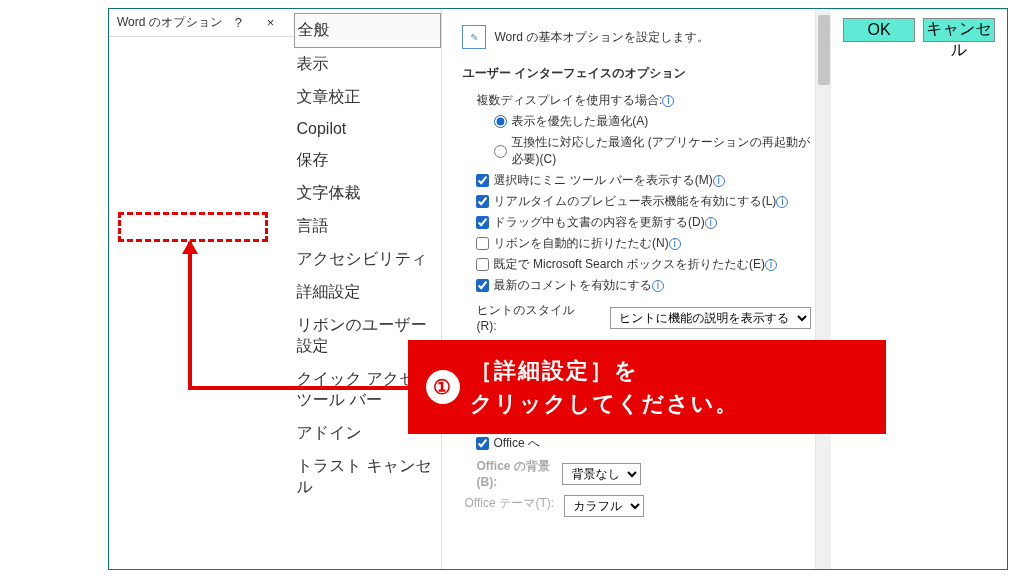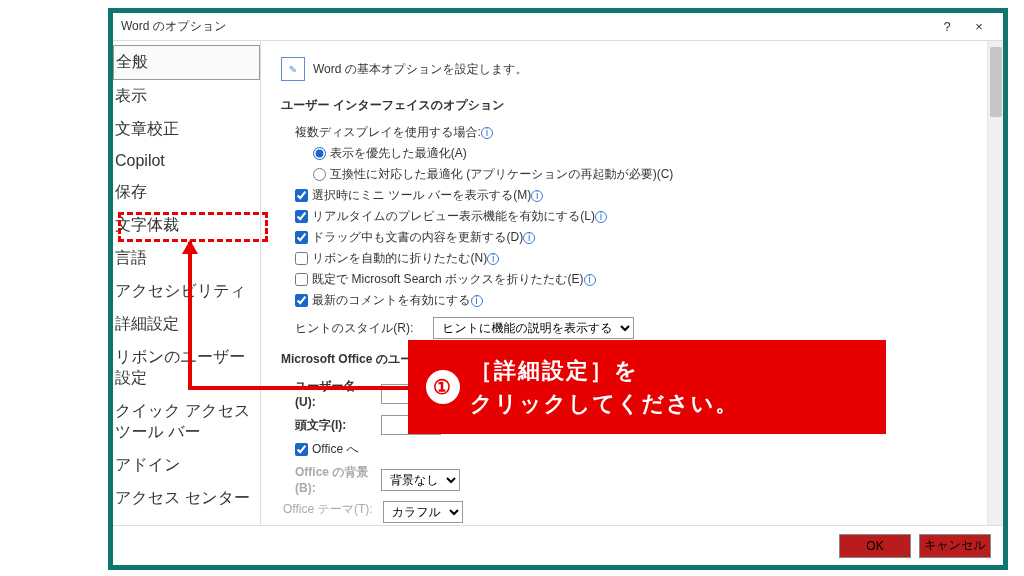--- a/index.html
+++ b/index.html
@@ -1,17 +1,17 @@
 <!DOCTYPE html>
 <html><head>
 <meta charset="utf-8">
 <style>
   * { box-sizing: border-box; margin: 0; padding: 0; font-family: "Yu Gothic UI", "Meiryo", sans-serif; }
   body { background: #fff; width: 1024px; height: 576px; position: relative; overflow: hidden; }
-  .dialog { position: absolute; left: 108px; top: 8px; width: 900px; height: 562px; border: 5px solid #0f766e; background: #fff; display: flex; flex-direction: column; }
+  .dialog { position: absolute; left: 108px; top: 8px; width: 900px; height: 562px; border: 1px solid #0f766e; background: #fff; display: flex; flex-direction: row; }
   .titlebar { height: 28px; display: flex; align-items: center; padding: 0 8px; font-size: 12px; color: #333; border-bottom: 1px solid #ddd; }
   .titlebar .spacer { flex: 1; }
   .titlebar .tb-btn { width: 32px; height: 24px; display: flex; align-items: center; justify-content: center; font-size: 13px; color: #333; }
   .body { flex: 1; display: flex; overflow: hidden; }
   .sidebar { width: 148px; border-right: 1px solid #ddd; padding: 4px 0; background: #fff; }
   .s-item { padding: 6px 2px; font-size: 16px; color: #333; cursor: pointer; }
   .s-item.sel { border: 1px solid #999; background: #fafafa; }
   .content { flex: 1; position: relative; overflow-y: auto; padding: 16px 20px 10px 20px; font-size: 12px; color: #333; }
   .scrollbar { position: absolute; right: 0; top: 0; width: 16px; height: 100%; background: #f0f0f0; border-left: 1px solid #e5e5e5; }
   .scroll-thumb { position: absolute; left: 2px; top: 6px; width: 12px; height: 70px; background: #c5c5c5; border-radius: 2px; }
@@ -21,21 +21,21 @@
   .row { display: flex; align-items: center; margin: 4px 0 4px 14px; font-size: 12px; }
   .row.indent2 { margin-left: 32px; }
   .row label { display: inline-flex; align-items: center; gap: 4px; }
   input[type=checkbox], input[type=radio] { accent-color: #1a66c9; width: 13px; height: 13px; }
   .info { color: #3a7bd5; font-size: 11px; border: 1px solid #3a7bd5; border-radius: 50%; width: 12px; height: 12px; display: inline-flex; align-items: center; justify-content: center; line-height: 1; }
   .hint-row { margin: 8px 0 10px 14px; display: flex; align-items: center; gap: 20px; }
   select, input[type=text] { font-size: 12px; padding: 2px 4px; border: 1px solid #999; background: #fff; }
   .user-row { margin: 6px 0 6px 14px; display: flex; align-items: center; gap: 6px; }
   .user-row .lbl { width: 80px; font-weight: bold; }
   .footer { height: 40px; border-top: 1px solid #ddd; display: flex; align-items: center; justify-content: flex-end; gap: 8px; padding: 0 12px; }
-  .footer button { width: 72px; height: 24px; font-size: 12px; border: 1px solid #888; background: #b91c1c; }
+  .footer button { width: 72px; height: 24px; font-size: 16px; border: 1px solid #888; background: #5eead4; }
   
   .dash-box { position: absolute; border: 3px dashed #e60000; pointer-events: none; }
   .arrow { position: absolute; background: #e60000; pointer-events: none; }
   .arrow.v { width: 4px; }
   .arrow.h { height: 4px; }
   .arrow-head { position: absolute; width: 0; height: 0; pointer-events: none; }
   .callout { position: absolute; background: #e60000; color: #fff; font-size: 22px; font-weight: bold; padding: 14px 18px; line-height: 1.5; letter-spacing: 2px; display: flex; align-items: center; gap: 10px; pointer-events: none; }
   .badge { display: inline-flex; width: 34px; height: 34px; border-radius: 50%; background: #fff; color: #e60000; align-items: center; justify-content: center; font-size: 20px; font-weight: bold; }
   .theme-row { margin: 6px 0 6px 2px; display: flex; align-items: flex-start; gap: 10px; }
   .obscured { color: #aaa; }
@@ -57,21 +57,21 @@
       <div class="s-item">文章校正</div>
       <div class="s-item">Copilot</div>
       <div class="s-item">保存</div>
       <div class="s-item">文字体裁</div>
       <div class="s-item">言語</div>
       <div class="s-item">アクセシビリティ</div>
       <div class="s-item">詳細設定</div>
       <div class="s-item">リボンのユーザー設定</div>
       <div class="s-item">クイック アクセス ツール バー</div>
       <div class="s-item">アドイン</div>
-      <div class="s-item">アクセス センター</div>
+      <div class="s-item">トラスト キャンセル</div>
     </div>
 
     <div class="content">
       <div class="intro">
         <span class="intro-icon">✎</span>
         <span>Word の基本オプションを設定します。</span>
       </div>
 
       <div class="section-title">ユーザー インターフェイスのオプション</div>
 

